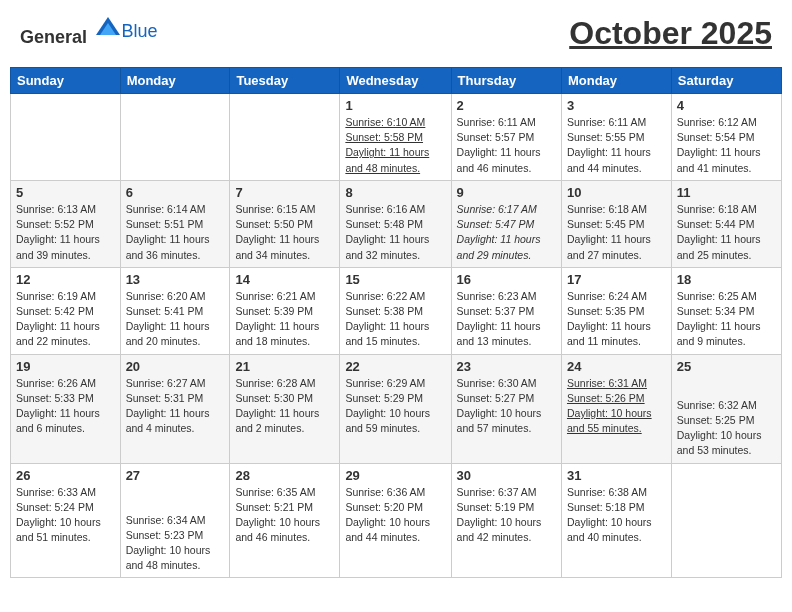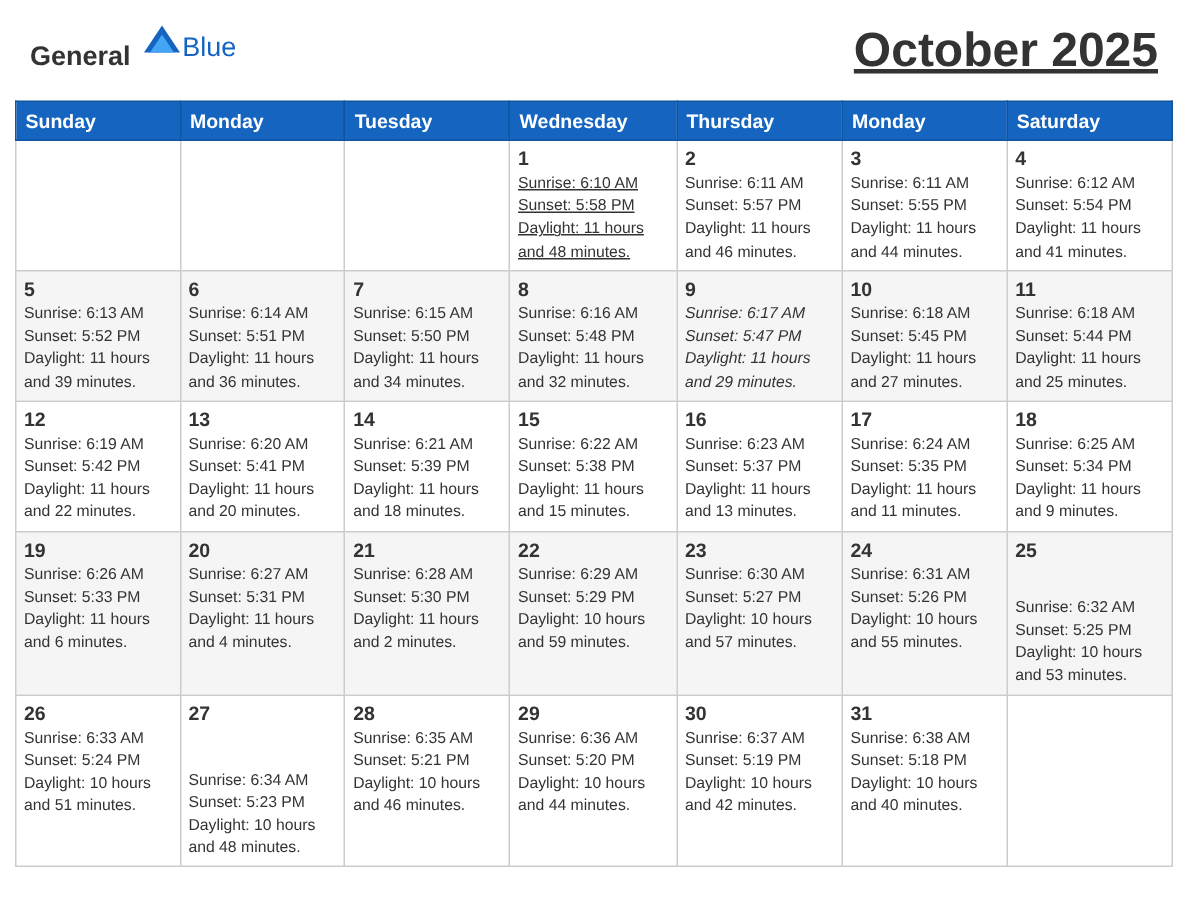--- a/index.html
+++ b/index.html
@@ -290,21 +290,21 @@
         </td>
         <td>
           <span class="day-number">23</span>
           <div class="day-info" style="white-space: pre-line;">Sunrise: 6:30 AM
 Sunset: 5:27 PM
 Daylight: 10 hours
 and 57 minutes.</div>
         </td>
         <td>
           <span class="day-number">24</span>
-          <div class="day-info" style="white-space: pre-line;">Sunrise: 6:31 AM
+          <div class="day-info" style="white-space: pre-line; text-decoration: underline;">Sunrise: 6:31 AM
 Sunset: 5:26 PM
 Daylight: 10 hours
 and 55 minutes.</div>
         </td>
         <td>
           <span class="day-number">25</span>
           <div class="day-info" style="white-space: pre-line; margin-top: 24px;">Sunrise: 6:32 AM
 Sunset: 5:25 PM
 Daylight: 10 hours
 and 53 minutes.</div>

